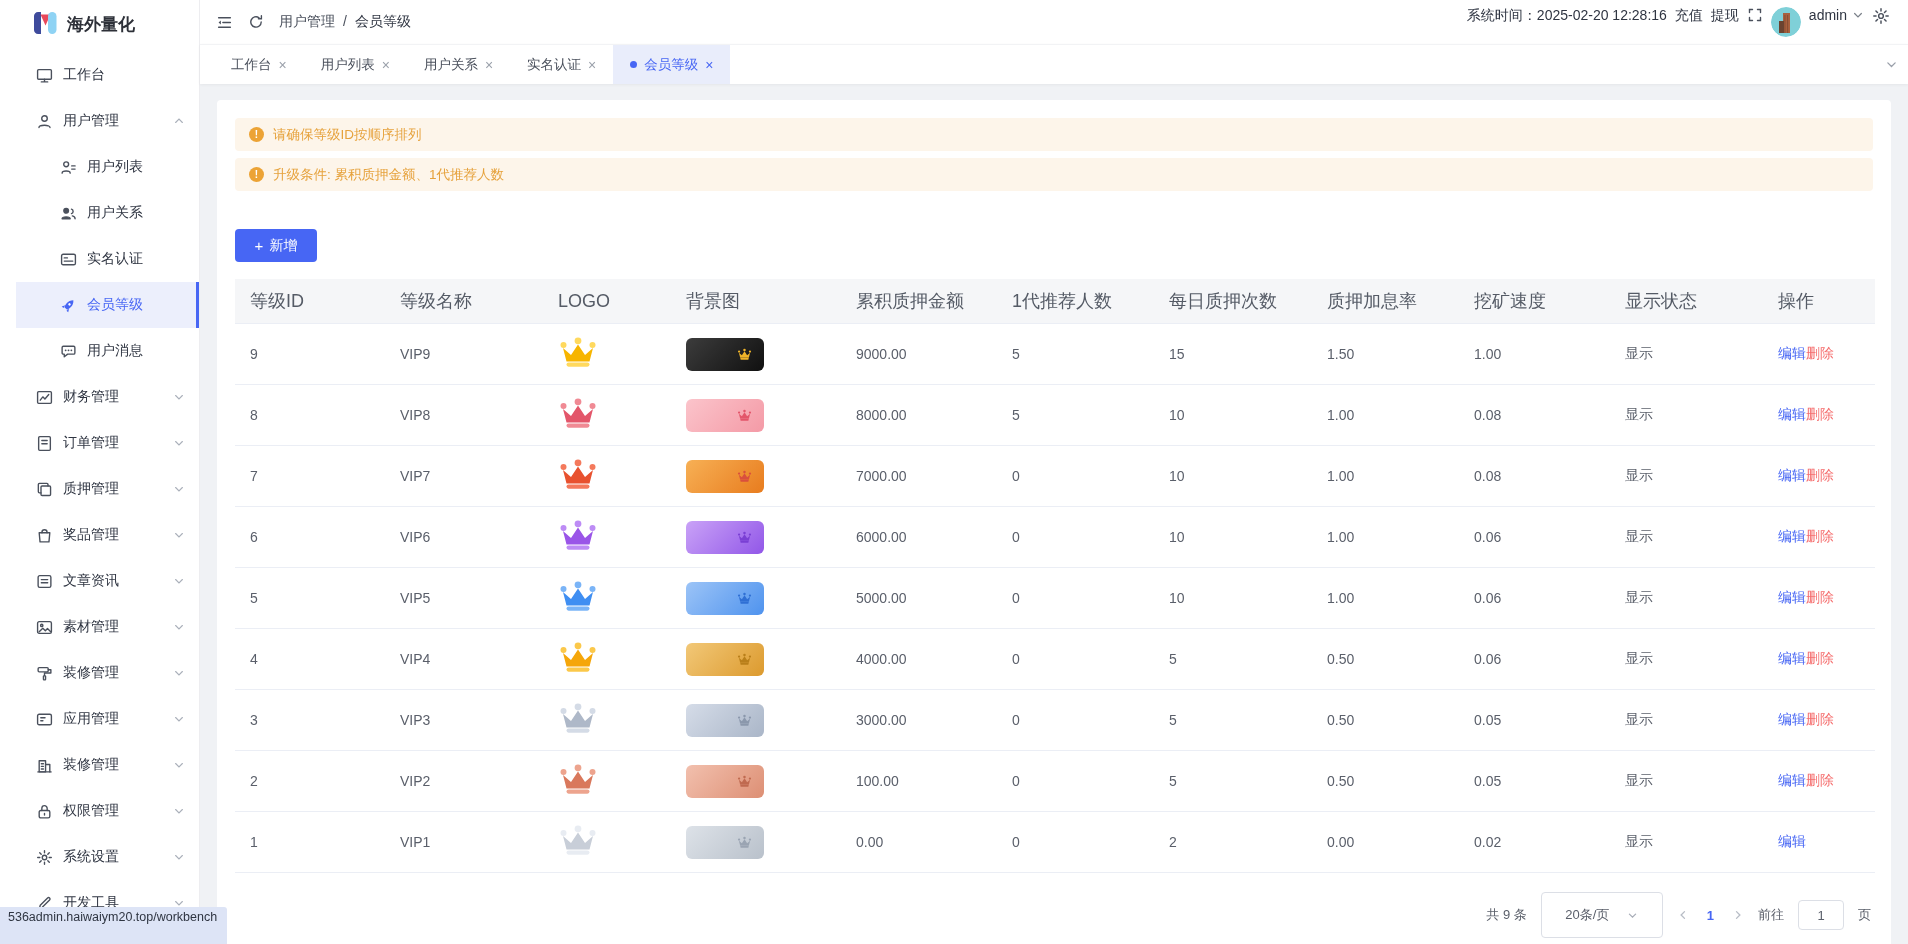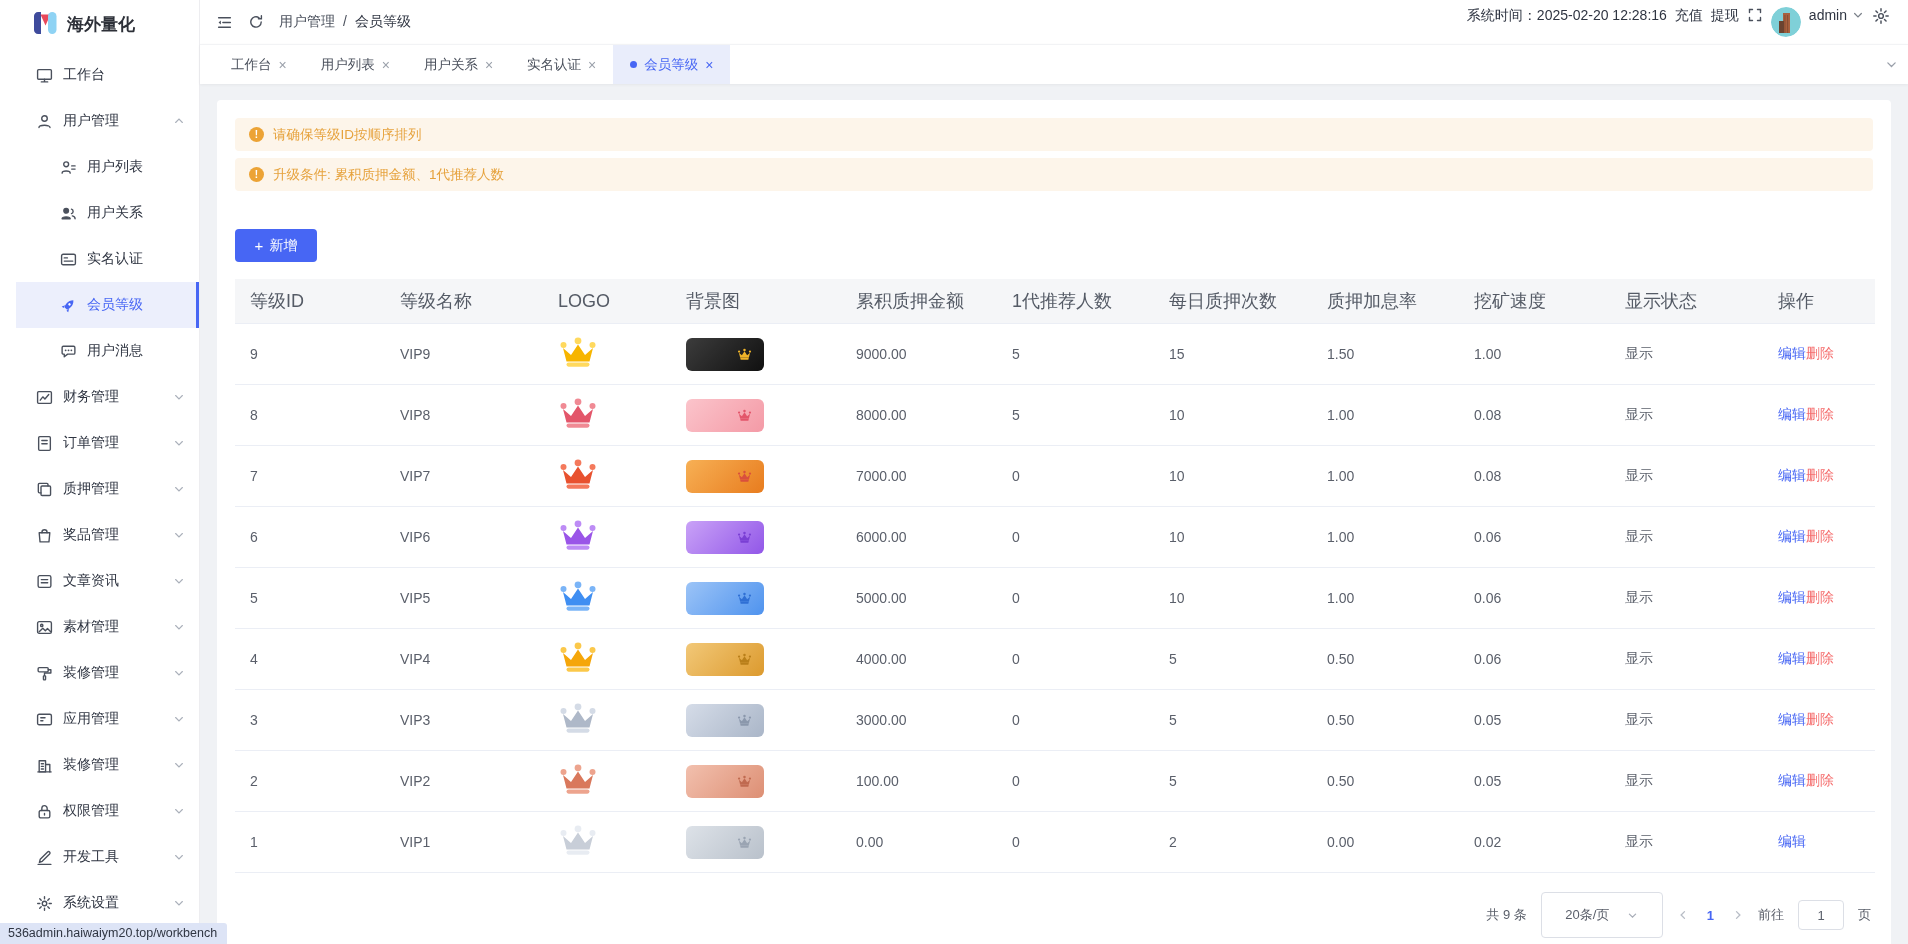--- a/index.html
+++ b/index.html
@@ -59,21 +59,21 @@
   .op .edit { color:var(--accent); }
   .op .del { color:#f56c6c; }
 
   .pagination { margin-top:19px; display:flex; align-items:center; justify-content:flex-end; gap:14px; color:#5a5f6a; font-size:13px; padding-right:2px; }
   .psel { border:1px solid #dcdfe6; border-radius:4px; height:46px; min-width:122px; display:flex; align-items:center; justify-content:center; gap:18px; color:#5a5f6a; cursor:pointer; padding:0 10px; }
   .psel .ch { color:#a8adb8; display:flex; }
   .pg-arrow { color:#b8bdc6; display:flex; cursor:pointer; }
   .pg-num { color:var(--accent); font-weight:bold; padding:0 4px; cursor:pointer; }
   .goto-input { width:46px; height:30px; border:1px solid #dcdfe6; border-radius:4px; text-align:center; font-size:13px; color:#5a5f6a; font-family:inherit; }
 
-  .statusbar { position:absolute; left:0; bottom:0; background:#dde4f6; color:#2f3542; font-size:12.5px; padding:3px 10px 4px 8px; border-top-right-radius:3px; }
+  .statusbar { position:absolute; left:0; bottom:0; background:#dde4f6; color:#2f3542; font-size:12.5px; padding:3px 10px 20px 8px; border-top-right-radius:3px; }
 </style>
 </head>
 <body>
 
 <div class="app">
 
   <aside class="sidebar">
     <div class="logo-row">
       <span>
         <svg width="28" height="28" viewBox="0 0 28 28">
@@ -297,39 +297,39 @@
           <span>权限管理</span>
           <span class="caret">
             <svg width="12" height="12" viewBox="0 0 16 16" fill="none" stroke="currentColor" stroke-width="1.5" stroke-linecap="round" style="transform:rotate(0deg)">
               <path d="M3.5 6l4.5 4.5L12.5 6"></path>
             </svg>
           </span>
         </div>
         <div class="mi">
           <span class="ic">
             <svg width="17" height="17" viewBox="0 0 16 16" fill="none" stroke="currentColor" stroke-width="1.3" stroke-linecap="round" stroke-linejoin="round">
+              <circle cx="8" cy="8" r="2.1"></circle>
+              <path d="M8 1.6v2M8 12.4v2M1.6 8h2M12.4 8h2M3.5 3.5l1.4 1.4M11.1 11.1l1.4 1.4M12.5 3.5l-1.4 1.4M4.9 11.1l-1.4 1.4"></path>
+            </svg>
+          </span>
+          <span>系统设置</span>
+          <span class="caret">
+            <svg width="12" height="12" viewBox="0 0 16 16" fill="none" stroke="currentColor" stroke-width="1.5" stroke-linecap="round" style="transform:rotate(0deg)">
+              <path d="M3.5 6l4.5 4.5L12.5 6"></path>
+            </svg>
+          </span>
+        </div>
+        <div class="mi">
+          <span class="ic">
+            <svg width="17" height="17" viewBox="0 0 16 16" fill="none" stroke="currentColor" stroke-width="1.3" stroke-linecap="round" stroke-linejoin="round">
               <path d="M3.2 12.6l.8-2.9 6.9-6.9a1.3 1.3 0 0 1 1.9 1.9L5.9 11.6Z"></path>
               <path d="M2 14.5h12"></path>
             </svg>
           </span>
           <span>开发工具</span>
-          <span class="caret">
-            <svg width="12" height="12" viewBox="0 0 16 16" fill="none" stroke="currentColor" stroke-width="1.5" stroke-linecap="round" style="transform:rotate(0deg)">
-              <path d="M3.5 6l4.5 4.5L12.5 6"></path>
-            </svg>
-          </span>
-        </div>
-        <div class="mi">
-          <span class="ic">
-            <svg width="17" height="17" viewBox="0 0 16 16" fill="none" stroke="currentColor" stroke-width="1.3" stroke-linecap="round" stroke-linejoin="round">
-              <circle cx="8" cy="8" r="2.1"></circle>
-              <path d="M8 1.6v2M8 12.4v2M1.6 8h2M12.4 8h2M3.5 3.5l1.4 1.4M11.1 11.1l1.4 1.4M12.5 3.5l-1.4 1.4M4.9 11.1l-1.4 1.4"></path>
-            </svg>
-          </span>
-          <span>系统设置</span>
           <span class="caret">
             <svg width="12" height="12" viewBox="0 0 16 16" fill="none" stroke="currentColor" stroke-width="1.5" stroke-linecap="round" style="transform:rotate(0deg)">
               <path d="M3.5 6l4.5 4.5L12.5 6"></path>
             </svg>
           </span>
         </div>
       </nav>
   </aside>
 
   <div class="main">

